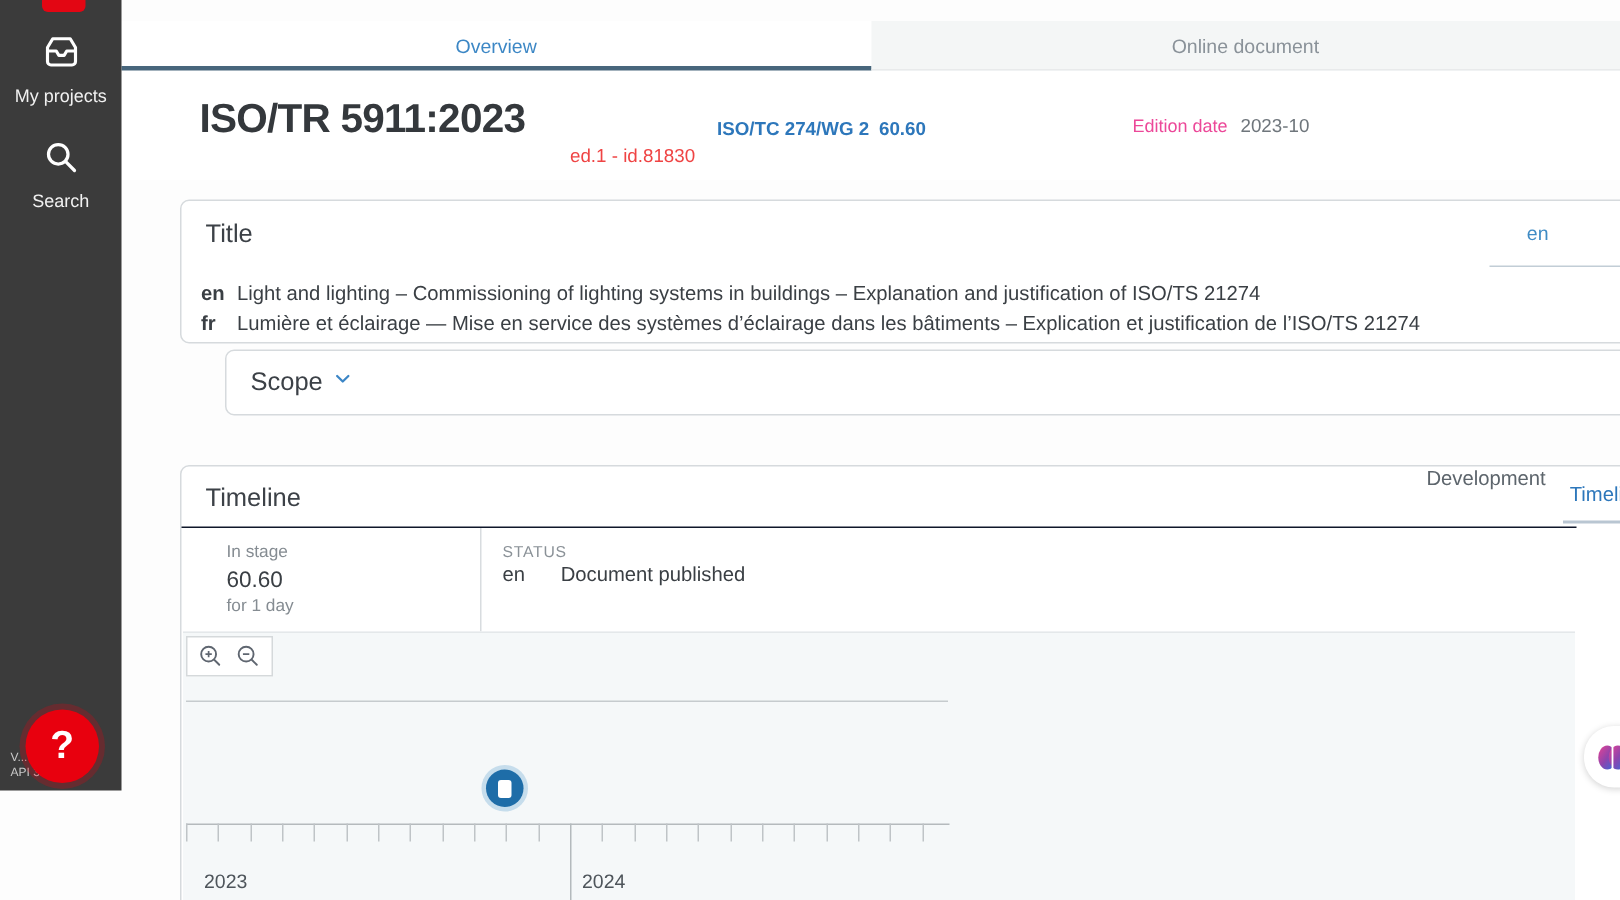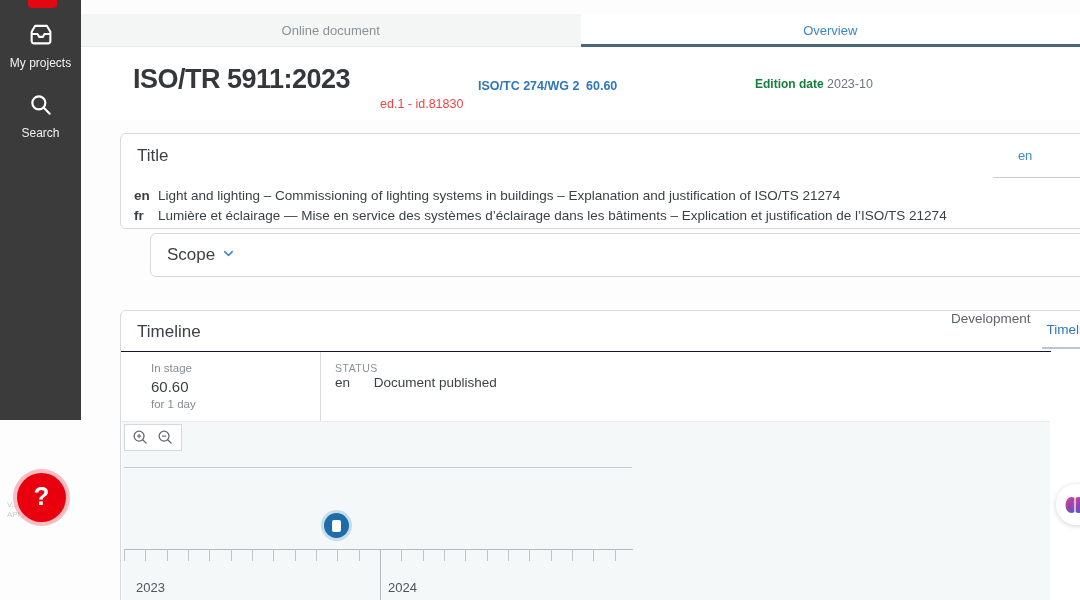--- a/index.html
+++ b/index.html
@@ -1,21 +1,21 @@
 <!DOCTYPE html>
 <html><head>
 <meta charset="utf-8">
 <style>
   * { margin:0; padding:0; box-sizing:border-box; }
   html,body { width:1080px; height:600px; overflow:hidden; background:#fdfdfd;
               font-family:"Liberation Sans", sans-serif; }
   body { position:relative; }
 
   
-  .sidebar { position:absolute; left:0; top:0; width:81px; height:420px; background:#3b3b3b; z-index:5; }
+  .sidebar { position:absolute; left:0; top:0; width:81px; height:527px; background:#3b3b3b; z-index:5; }
   .logo-fragment { position:absolute; left:28px; top:0; width:29px; height:8px; background:#e30613;
                    border-radius:0 0 4px 4px; }
   .side-item { position:absolute; width:81px; text-align:center; color:#f1f1f1; cursor:pointer; }
   .side-item .icn { display:block; margin:0 auto 4px auto; }
   .side-item .lbl { font-size:12px; color:#f1f1f1; display:block; }
   .side-item.projects { top:20px; }
   .side-item.search { top:92px; }
   .version-info { position:absolute; left:7px; top:500px; color:#c9c9c9; font-size:8px; line-height:10px; z-index:1;}
   .help-btn { position:absolute; left:17px; top:473px; width:49px; height:49px; border-radius:50%;
               background:#e8000e; color:#fff; font-size:26px; font-weight:bold; text-align:center;
@@ -27,21 +27,21 @@
   .tab.active { background:#fff; color:#3c87c5; border-bottom:3px solid #48667c; }
   .tab.inactive { background:#f4f6f6; color:#8a9299; border-bottom:1px solid #e8eaeb; }
 
   
   .doc-header { position:absolute; left:81px; top:47px; width:999px; height:73px; background:#fff; }
   .doc-title { position:absolute; left:52px; top:17px; font-size:27px; font-weight:bold; color:#34383c; letter-spacing:-0.5px; }
   .doc-meta { position:absolute; left:299px; top:33px; font-size:12.5px; color:#ef4444;margin-top:17px; }
   .doc-link { position:absolute; top:32px; font-size:12.5px; color:#2d77bb; font-weight:bold; cursor:pointer; }
   .doc-link.committee { left:397px; }
   .doc-link.stage { left:505px; }
-  .edition-label { position:absolute; left:674px; top:30px; font-size:12px; font-weight:bold; color:#15803d; }
+  .edition-label { position:absolute; left:674px; top:30px; font-size:12px; font-weight:normal; color:#ec4899; }
   .edition-value { position:absolute; left:746px; top:30px; font-size:12.5px; color:#6f767c; }
 
   
   .card { position:absolute; left:120px; width:996px; background:#fff; border:1px solid #d6dadd; border-radius:6px; }
   .card-heading { font-size:17px; color:#3c4147; }
 
   .title-card { top:133px; height:96px; }
   .title-card .card-heading { position:absolute; left:16px; top:12px; }
   .lang-tabs { position:absolute; right:0; top:0; width:122px; height:44px; display:flex;
                justify-content:space-around; align-items:center; border-bottom:1px solid #c2cdd6; }
@@ -118,22 +118,22 @@
 
   <div class="version-info">
     <div>V...</div>
     <div>API 3...</div>
   </div>
 
   <div class="help-btn">?</div>
 </div>
 
 <div class="tabbar">
+  <div class="tab active">Overview</div>
   <div class="tab inactive">Online document</div>
-  <div class="tab active">Overview</div>
 </div>
 
 <div class="doc-header">
   <div class="doc-title">ISO/TR 5911:2023</div>
   <div class="doc-meta">ed.1 - id.81830</div>
   <div class="doc-link committee">ISO/TC 274/WG 2</div>
   <div class="doc-link stage">60.60</div>
   <div class="edition-label">Edition date</div>
   <div class="edition-value">2023-10</div>
 </div>

